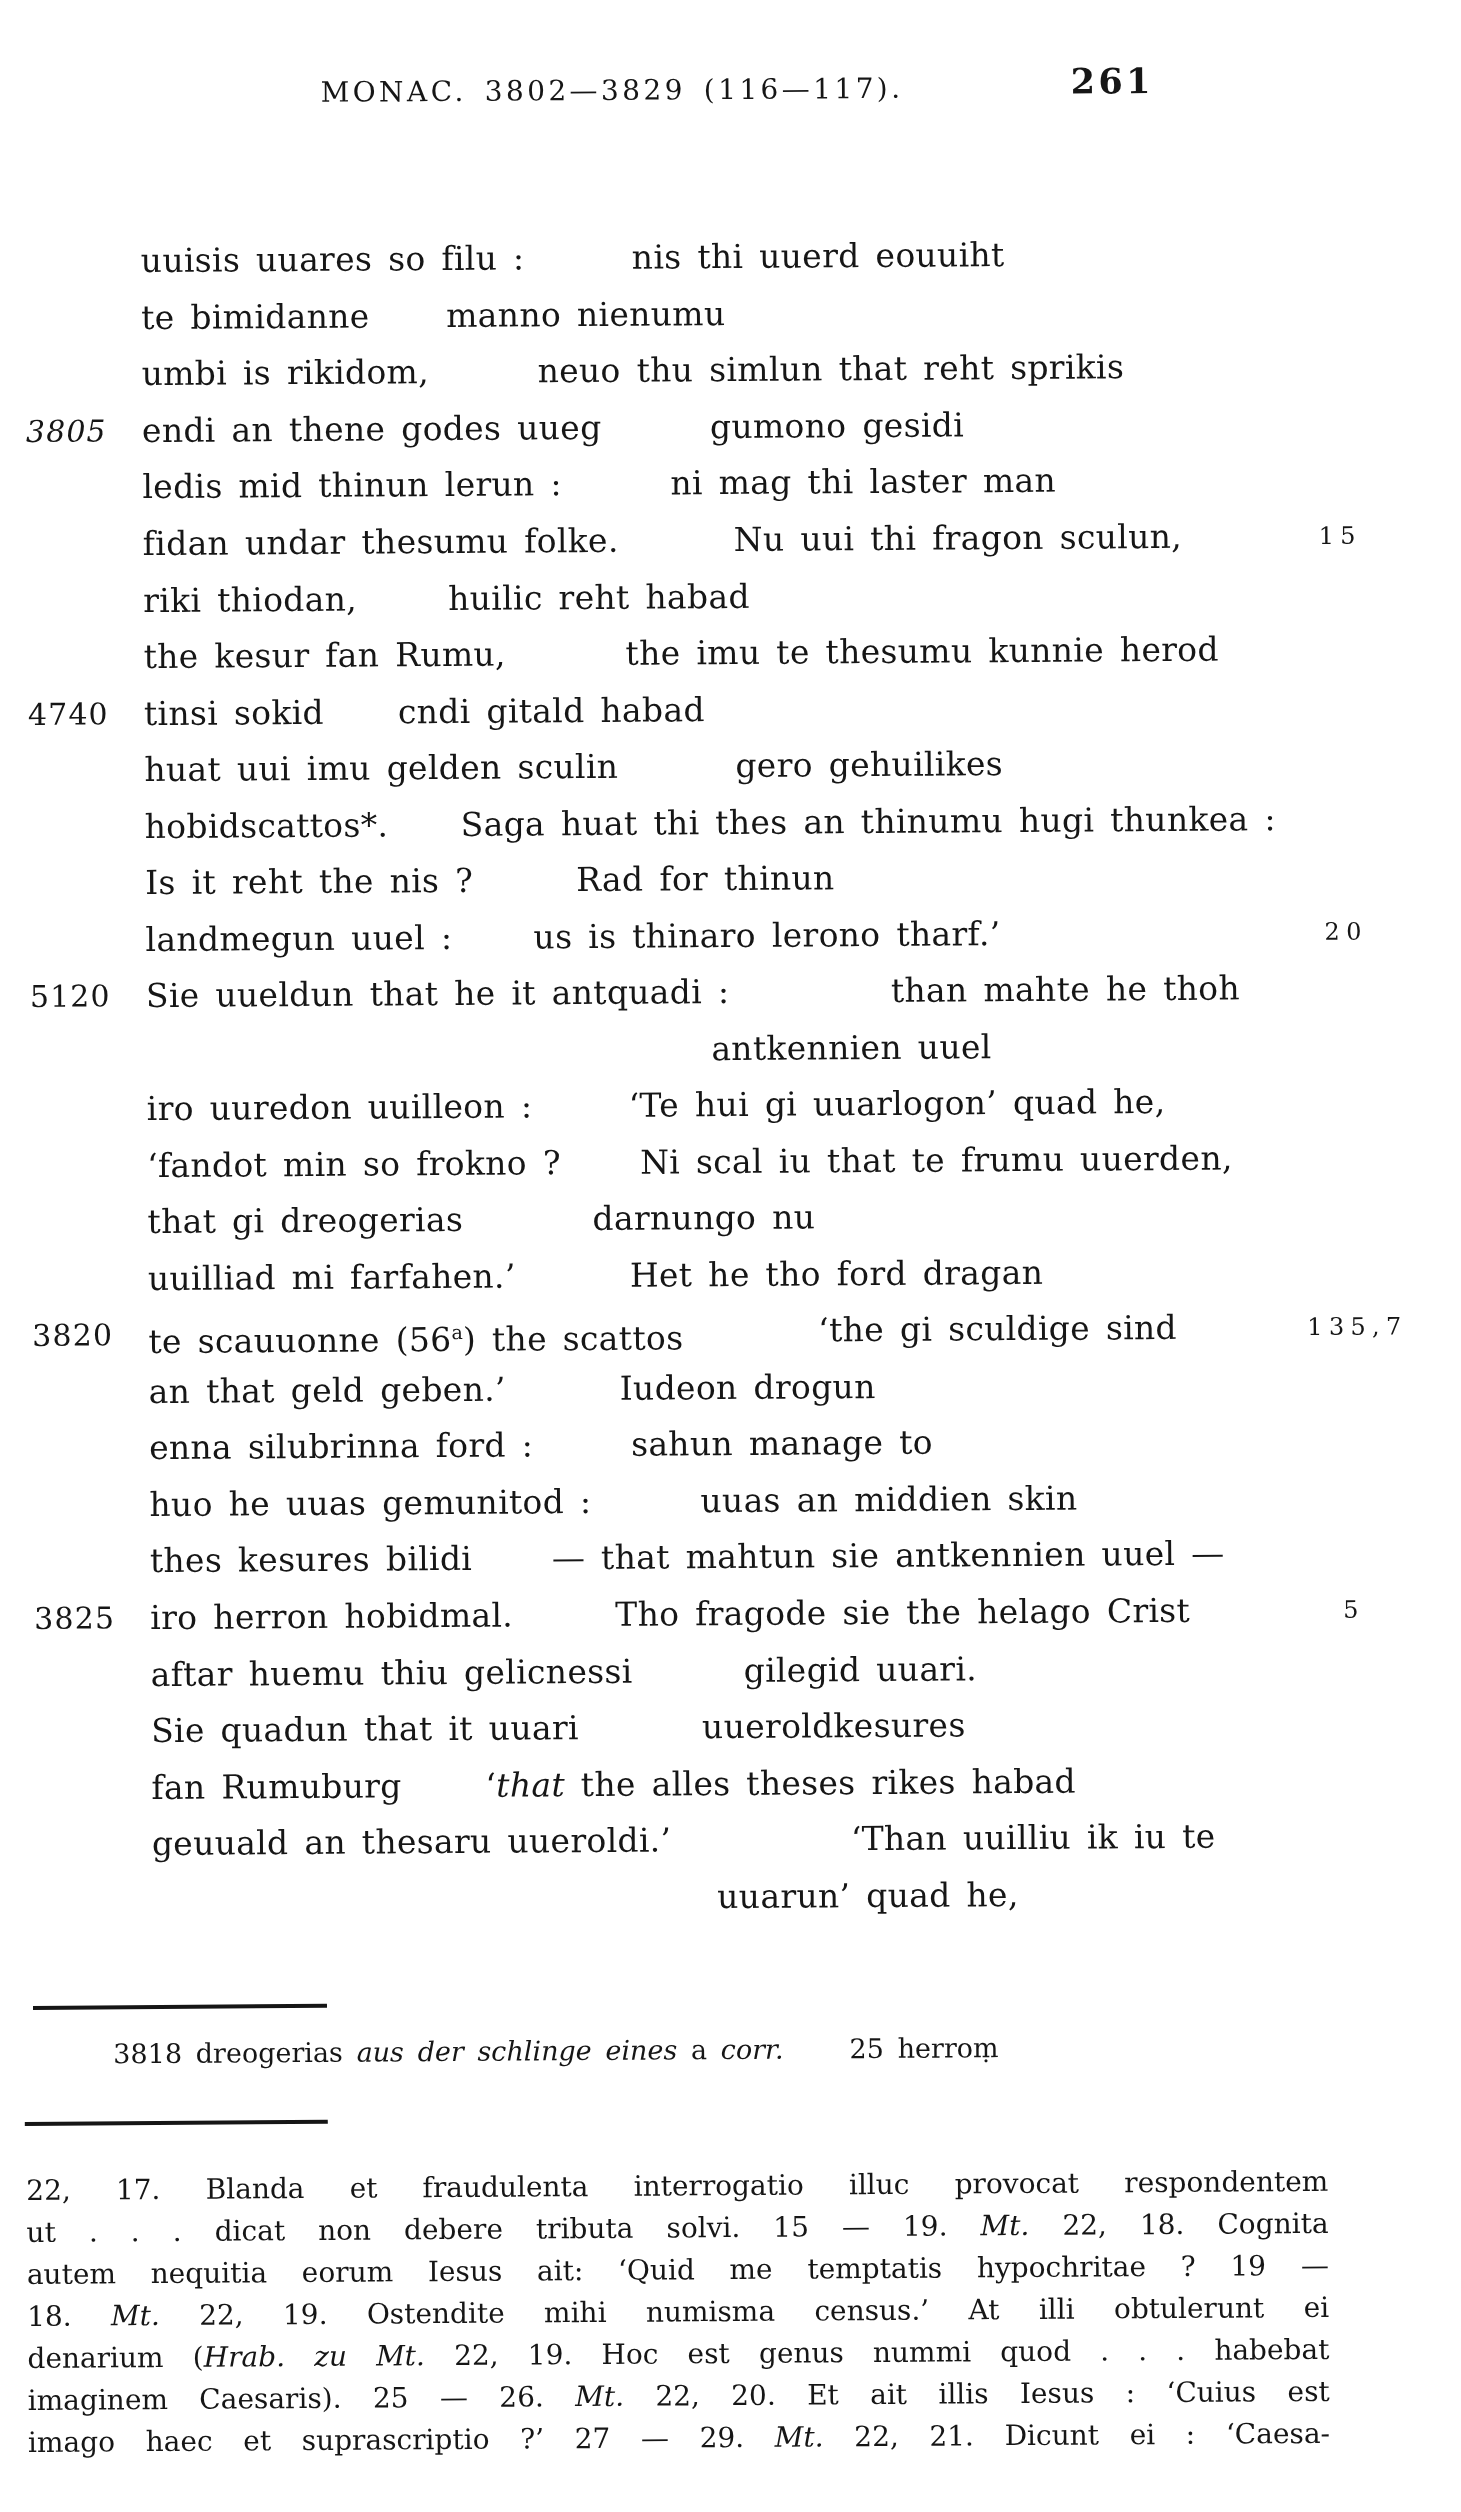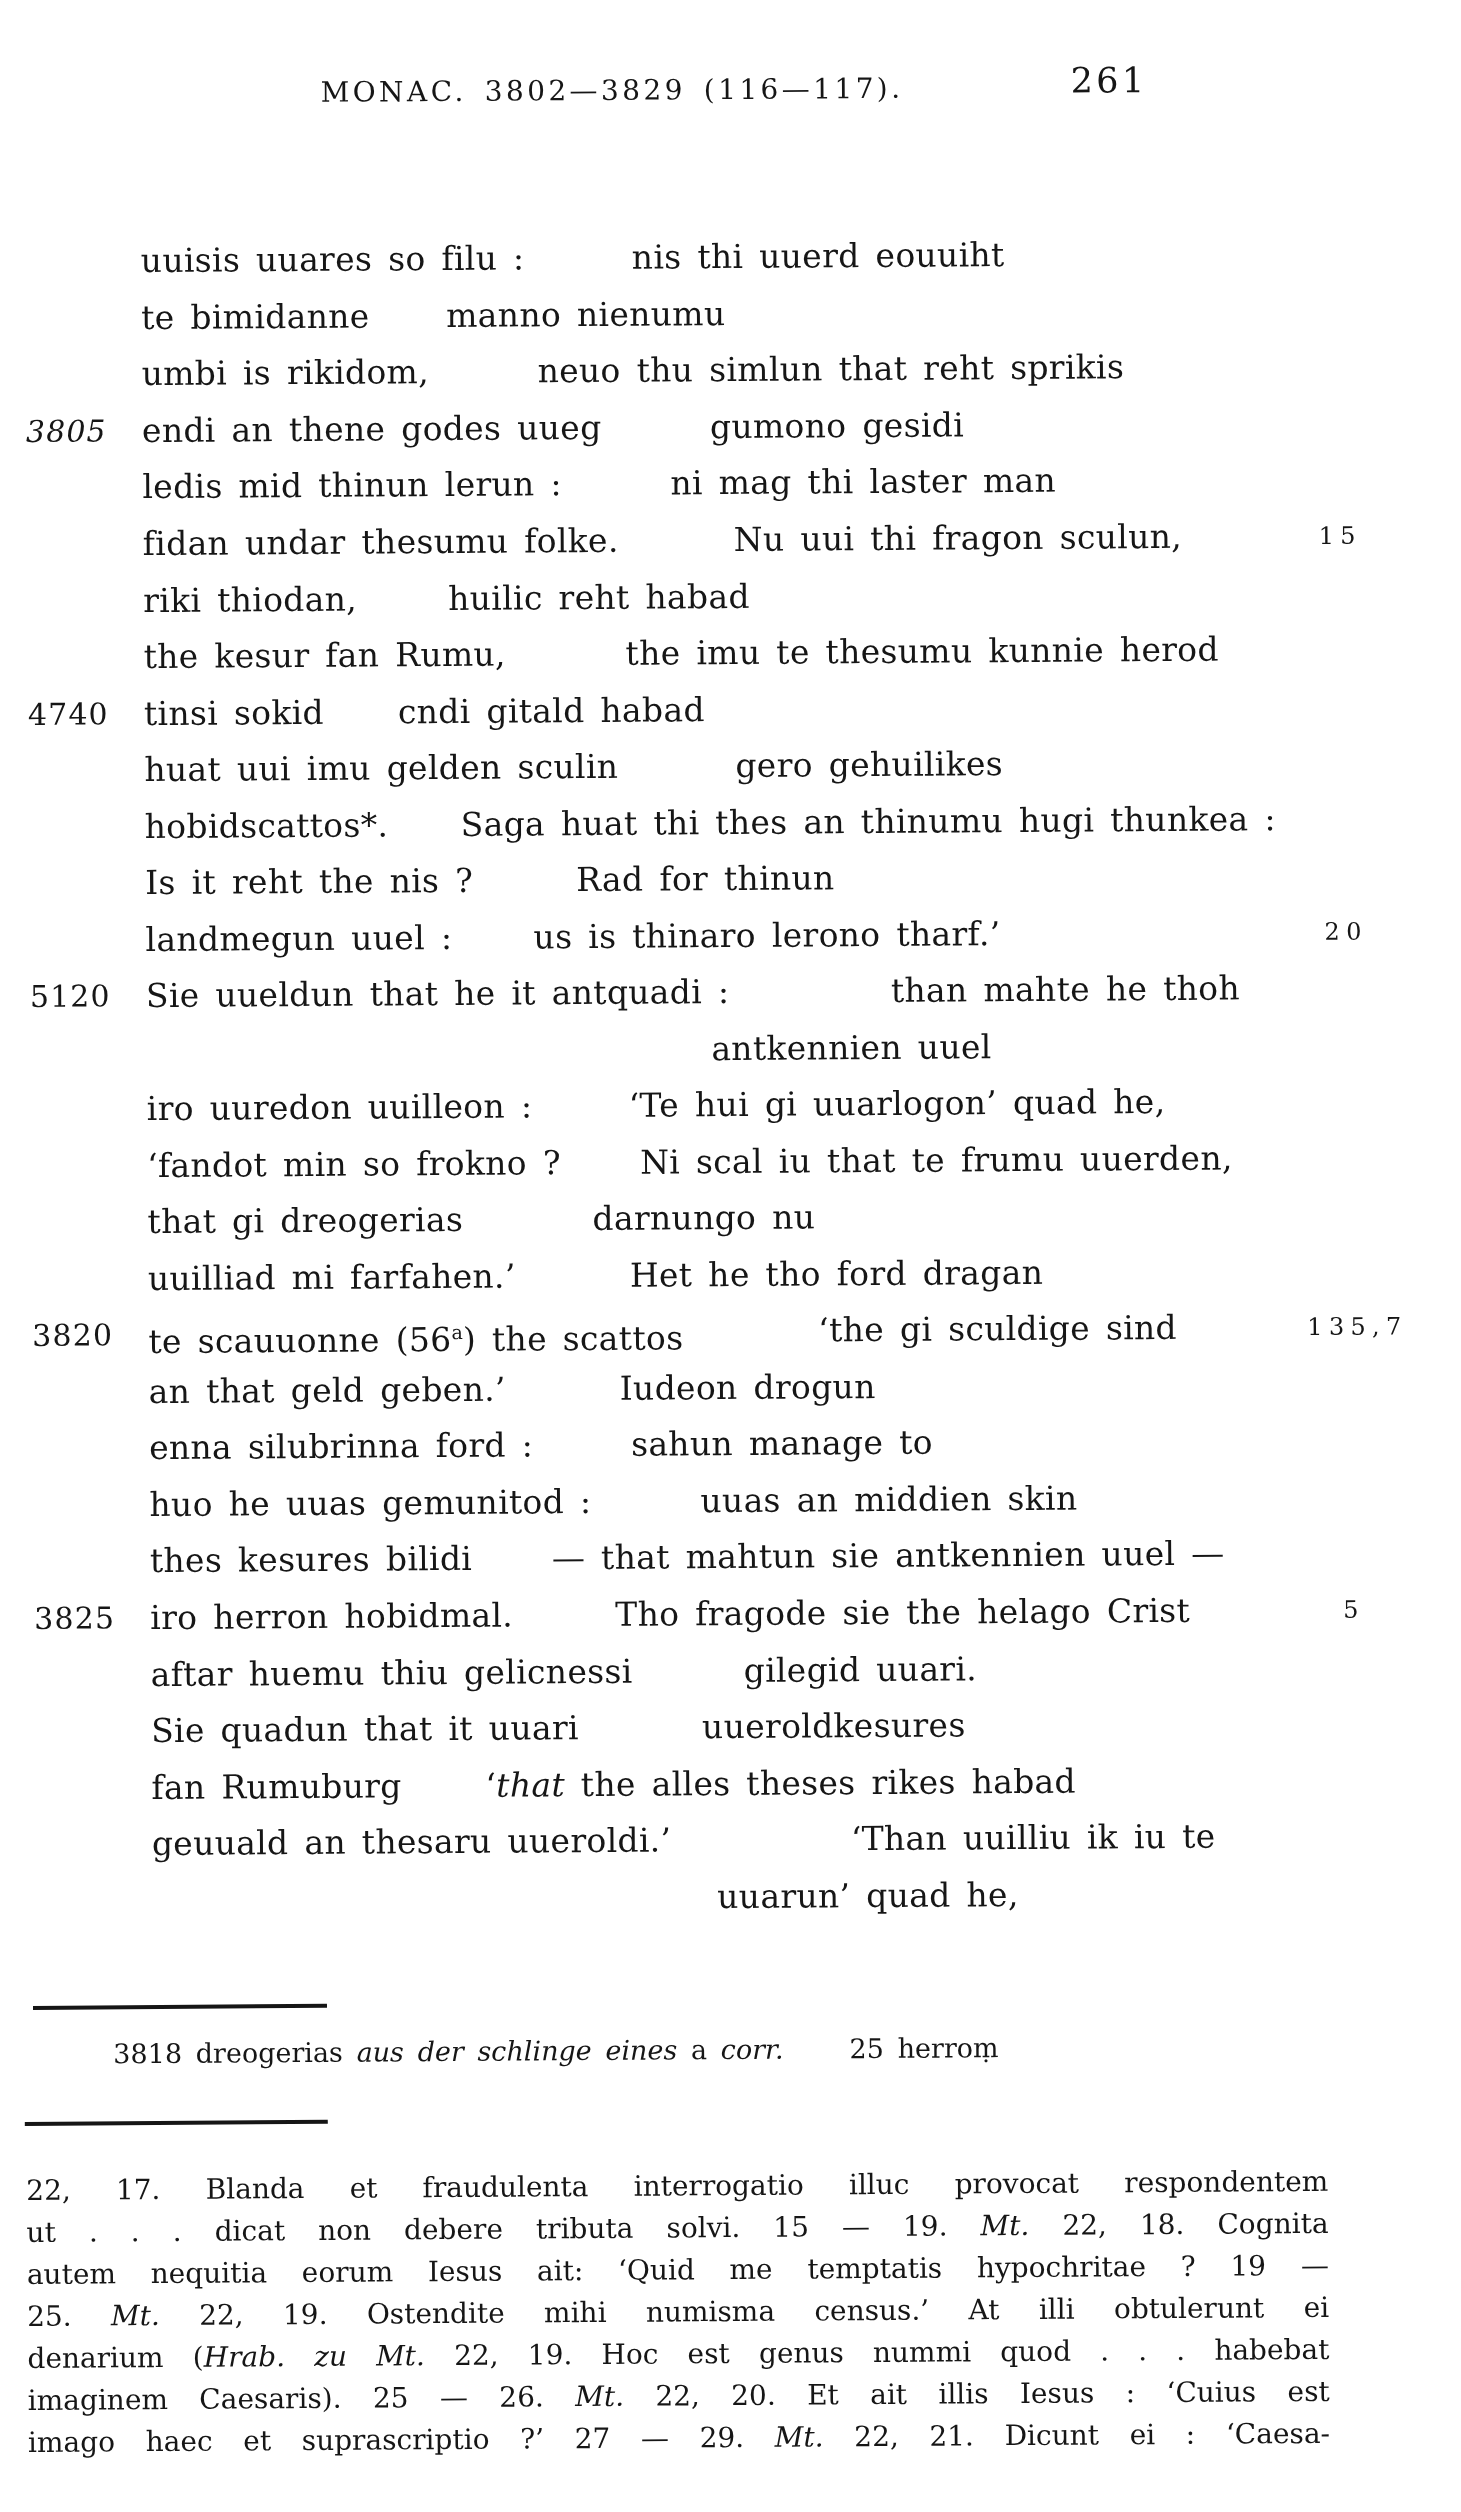--- a/index.html
+++ b/index.html
@@ -31,21 +31,21 @@
     font-size: 28px;
     letter-spacing: 3.4px;
     word-spacing: 5.7px;
     white-space: pre;
   }
   .page-number {
     position: absolute;
     left: 1077px;
     top: 63px;
     font-size: 35px;
-    font-weight: normal;
+    font-weight: bold;
     letter-spacing: 3.4px;
   }
   
   #verse-block { position: absolute; left: 0; top: 0; width: 1462px; height: 1976px; }
   .verse-line {
     position: absolute;
     left: 0;
     width: 1462px;
     height: 57px;
     line-height: 57px;
@@ -147,21 +147,21 @@
     <div class="rule rule1"></div>
 
     <div class="apparatus"><span>3818 dreogerias </span><span class="it">aus der schlinge eines</span><span> a </span><span class="it">corr.</span><span class="gap"></span><span>25 herroṃ</span></div>
 
     <div class="rule rule2"></div>
 
     <div class="footnote">
       <div class="fline just"><span>22, 17.  Blanda et fraudulenta interrogatio illuc provocat respondentem</span></div>
       <div class="fline just"><span>ut . . . dicat non debere tributa solvi.  15 — 19. </span><span class="it">Mt.</span><span> 22, 18.  Cognita</span></div>
       <div class="fline just"><span>autem nequitia eorum Iesus ait: ‘Quid me temptatis hypochritae ?  19 —</span></div>
-      <div class="fline just"><span>25. </span><span class="it">Mt.</span><span> 22, 19.  Ostendite mihi numisma census.’  At illi obtulerunt ei</span></div>
+      <div class="fline just"><span>18. </span><span class="it">Mt.</span><span> 22, 19.  Ostendite mihi numisma census.’  At illi obtulerunt ei</span></div>
       <div class="fline just"><span>denarium (</span><span class="it">Hrab. zu Mt.</span><span> 22, 19.  Hoc est genus nummi quod . . . habebat</span></div>
       <div class="fline just"><span>imaginem Caesaris).  25 — 26. </span><span class="it">Mt.</span><span> 22, 20.  Et ait illis Iesus : ‘Cuius est</span></div>
       <div class="fline just"><span>imago haec et suprascriptio ?’  27 — 29. </span><span class="it">Mt.</span><span> 22, 21.  Dicunt ei : ‘Caesa-</span></div>
     </div>
 
   </div>
 </div>
 
 
 </body></html>

